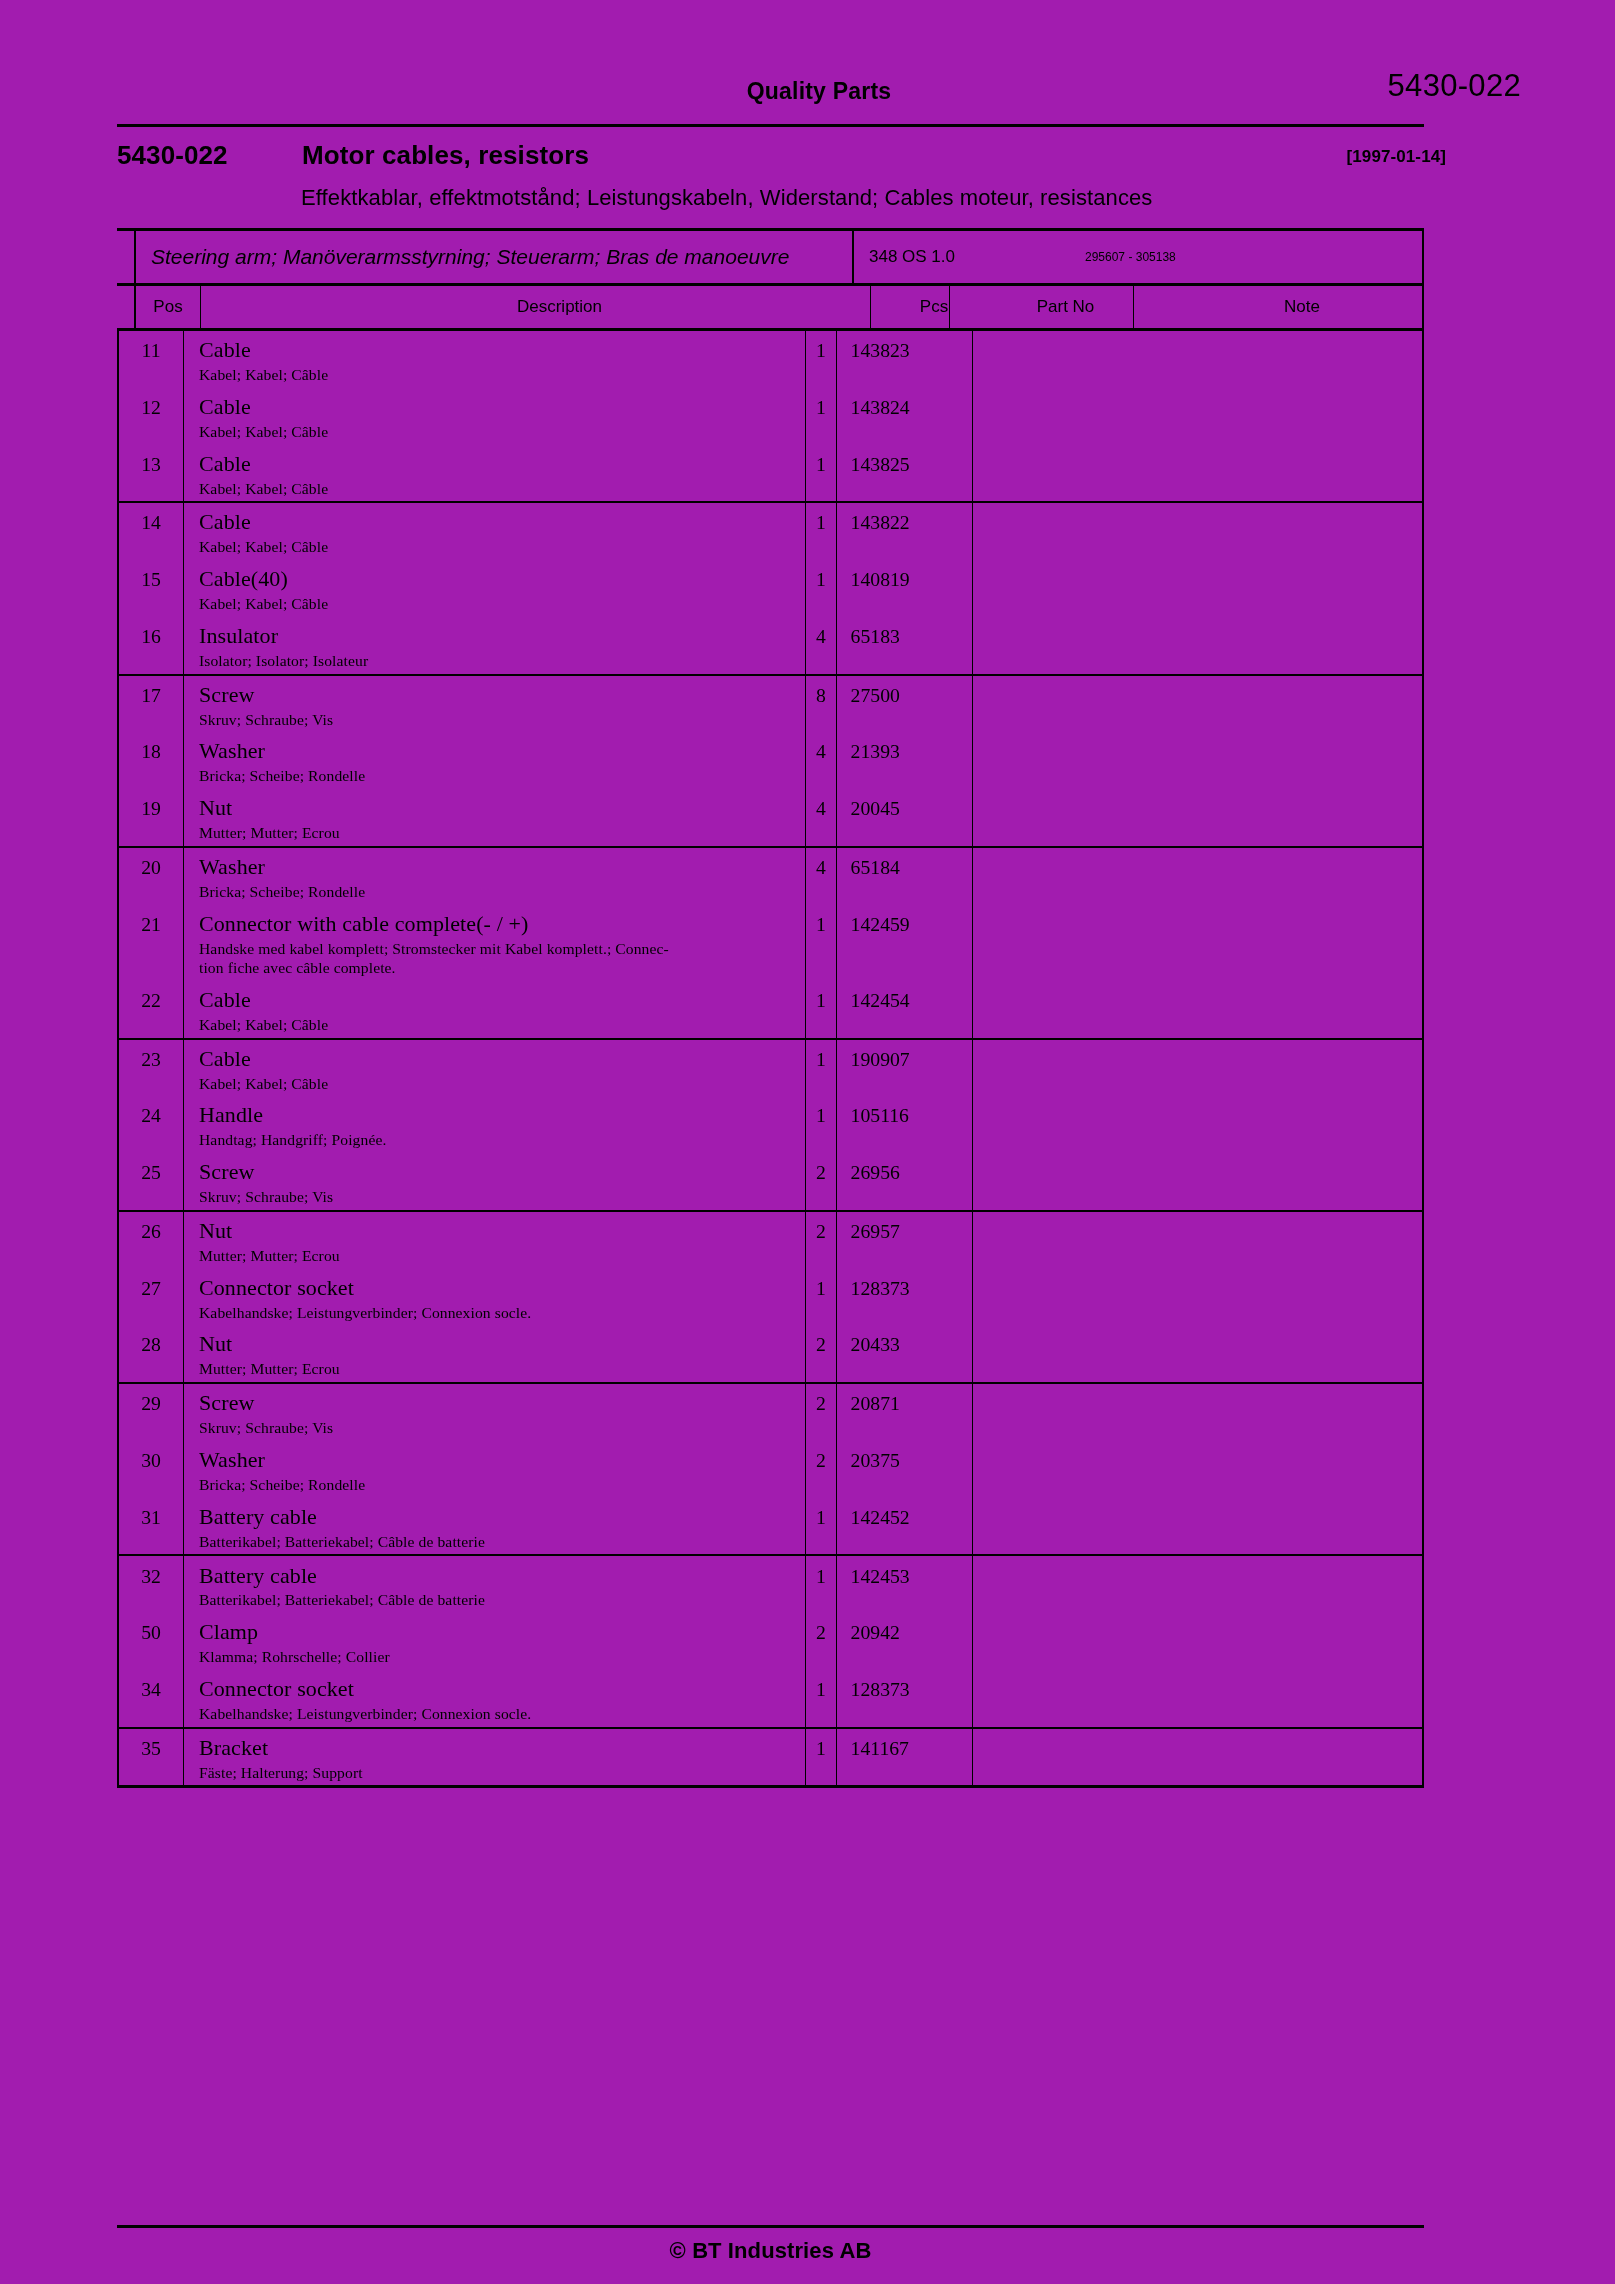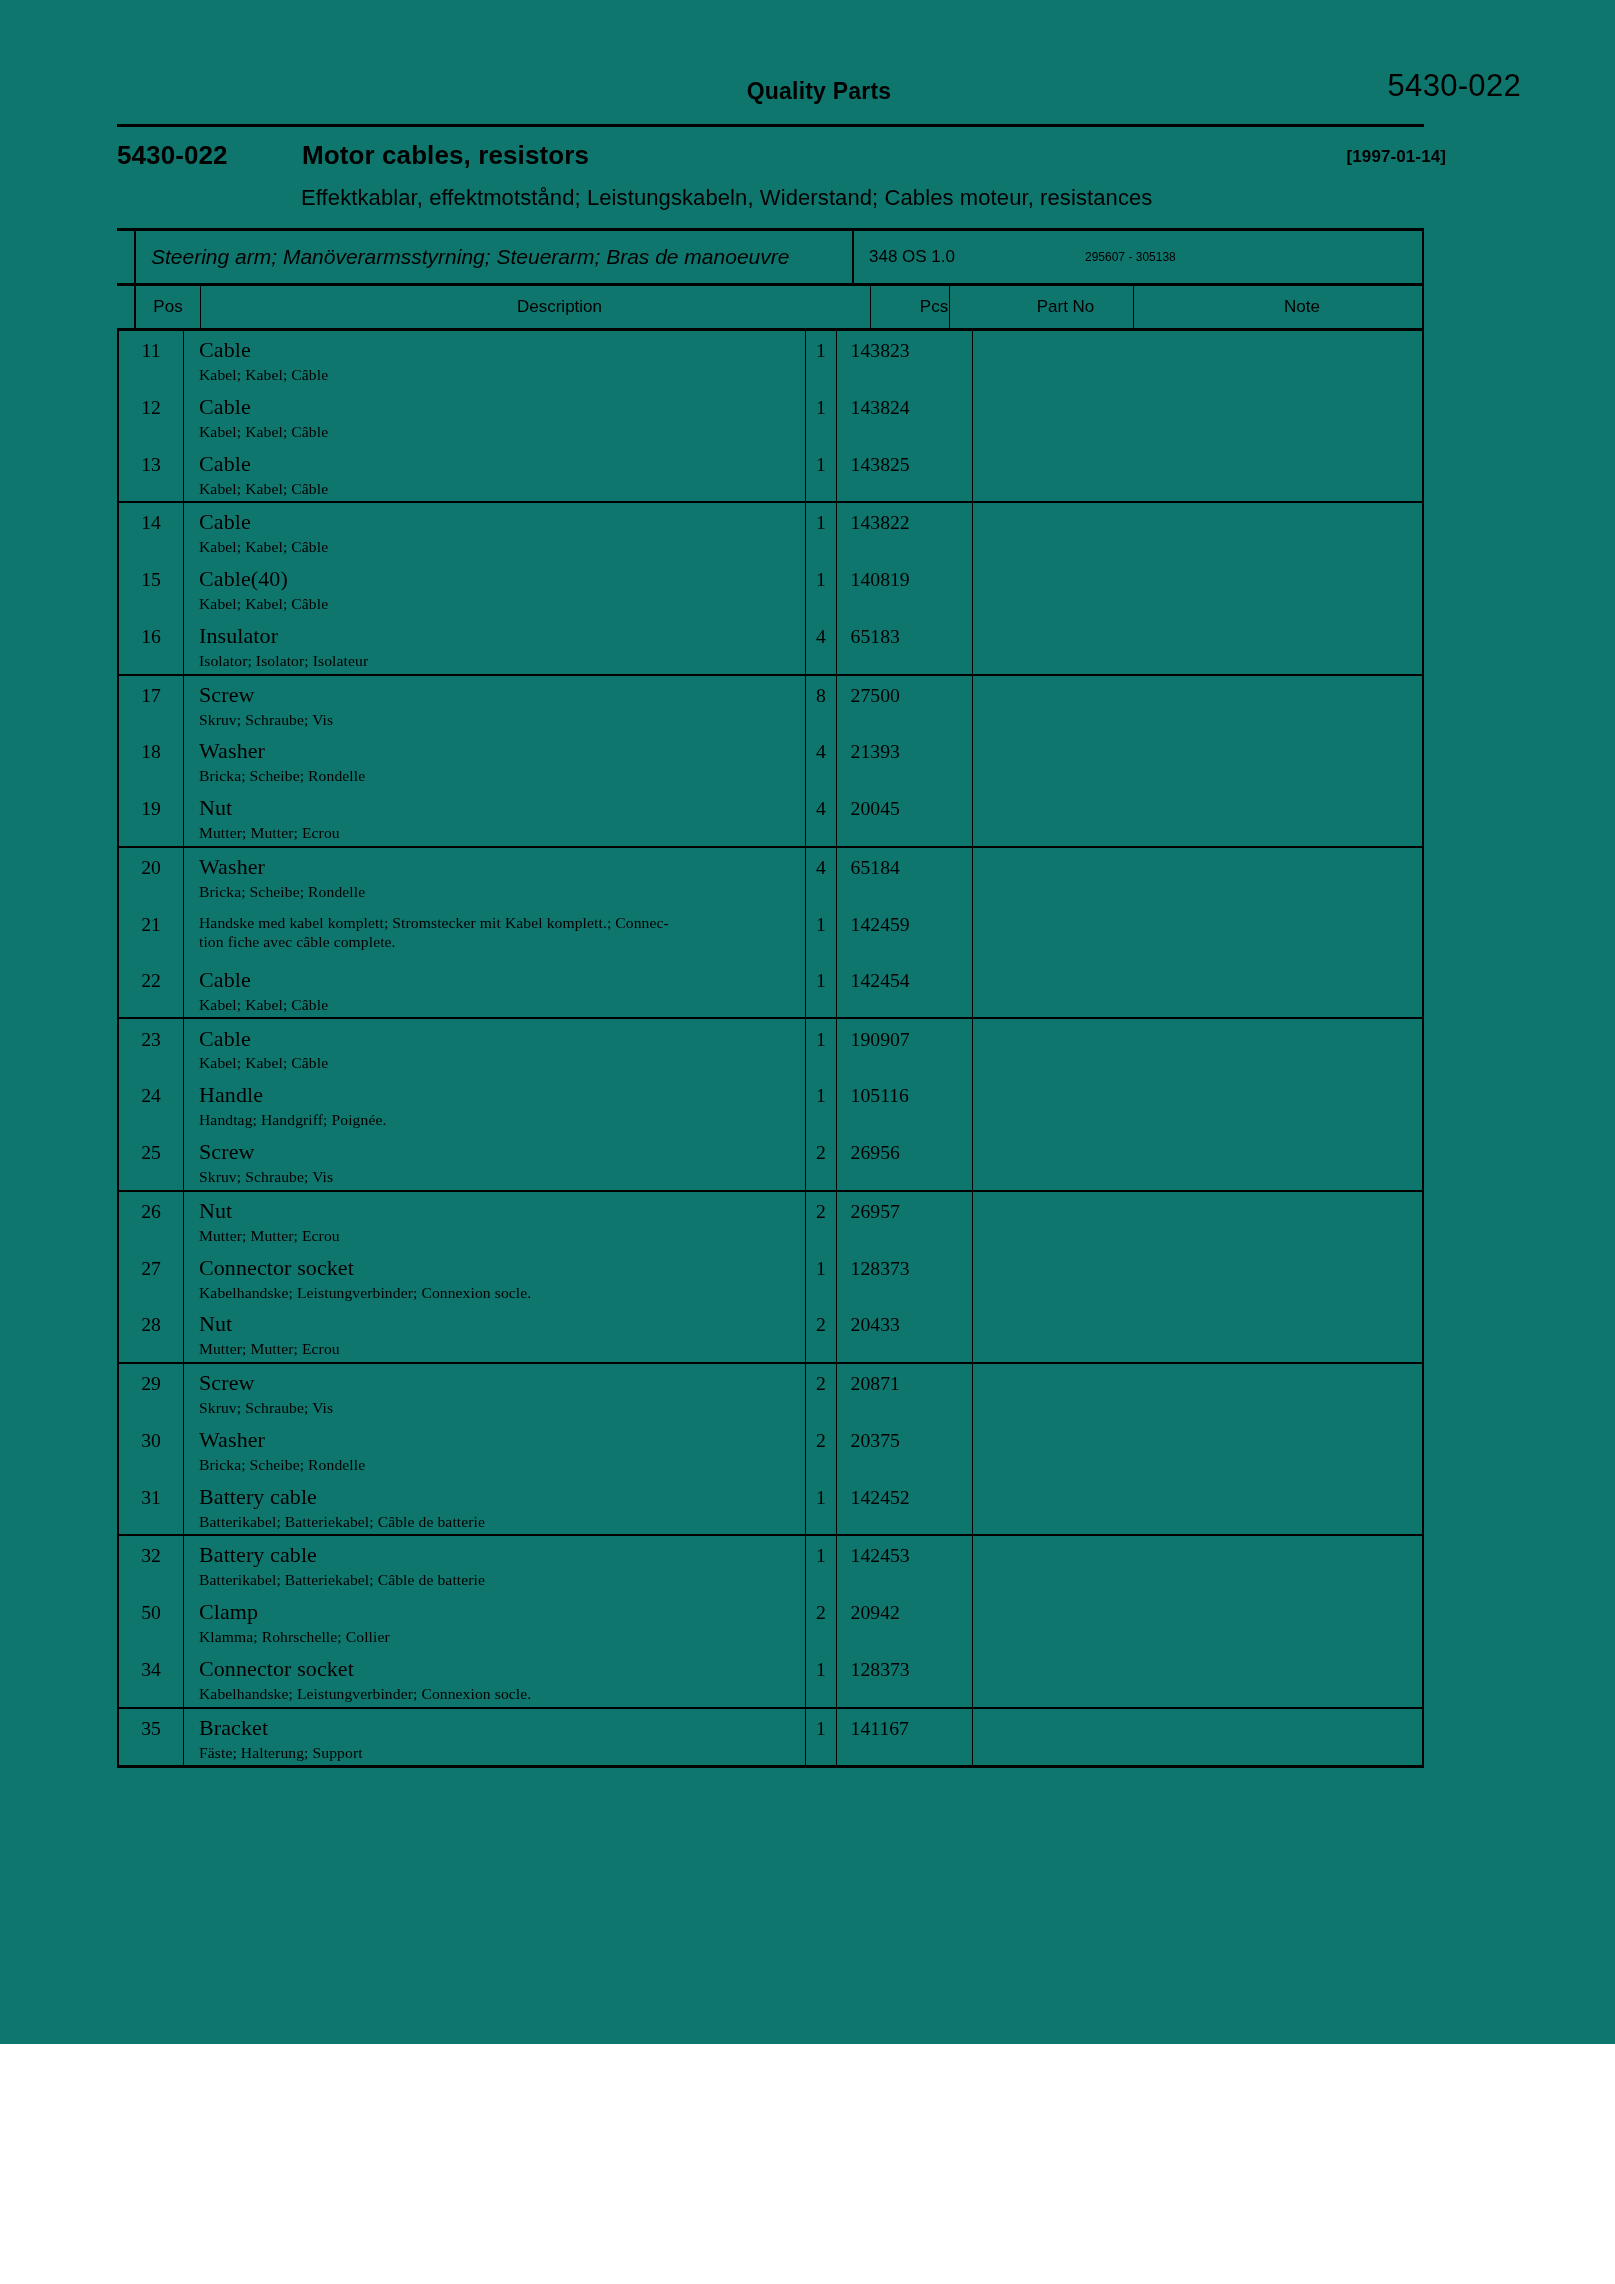--- a/index.html
+++ b/index.html
@@ -8,22 +8,22 @@
     background: #ffffff;
   }
   body {
     font-family: "Liberation Sans", sans-serif;
     color: #000000;
     -webkit-font-smoothing: antialiased;
   }
   .page {
     position: relative;
     width: 1616px;
-    height: 2044px;
-    background: #0f766e;
+    height: 2284px;
+    background: #a21caf;
     box-sizing: border-box;
     overflow: hidden;
   }
 
   
   .runhead {
     position: absolute;
     left: 117px;
     right: 95px;
     top: 68px;
@@ -382,20 +382,21 @@
             <div class="d-main">Washer</div>
             <div class="d-sub">Bricka; Scheibe; Rondelle</div>
           </div>
           <div class="r-pcs">4</div>
           <div class="r-part">65184</div>
           <div class="r-note"></div>
         </div>
         <div class="row">
           <div class="r-pos">21</div>
           <div class="r-desc">
+            <div class="d-main">Connector with cable complete(- / +)</div>
             <div class="d-sub">Handske med kabel komplett; Stromstecker mit Kabel komplett.; Connec-<br>tion fiche avec câble complete.</div>
           </div>
           <div class="r-pcs">1</div>
           <div class="r-part">142459</div>
           <div class="r-note"></div>
         </div>
         <div class="row">
           <div class="r-pos">22</div>
           <div class="r-desc">
             <div class="d-main">Cable</div>

